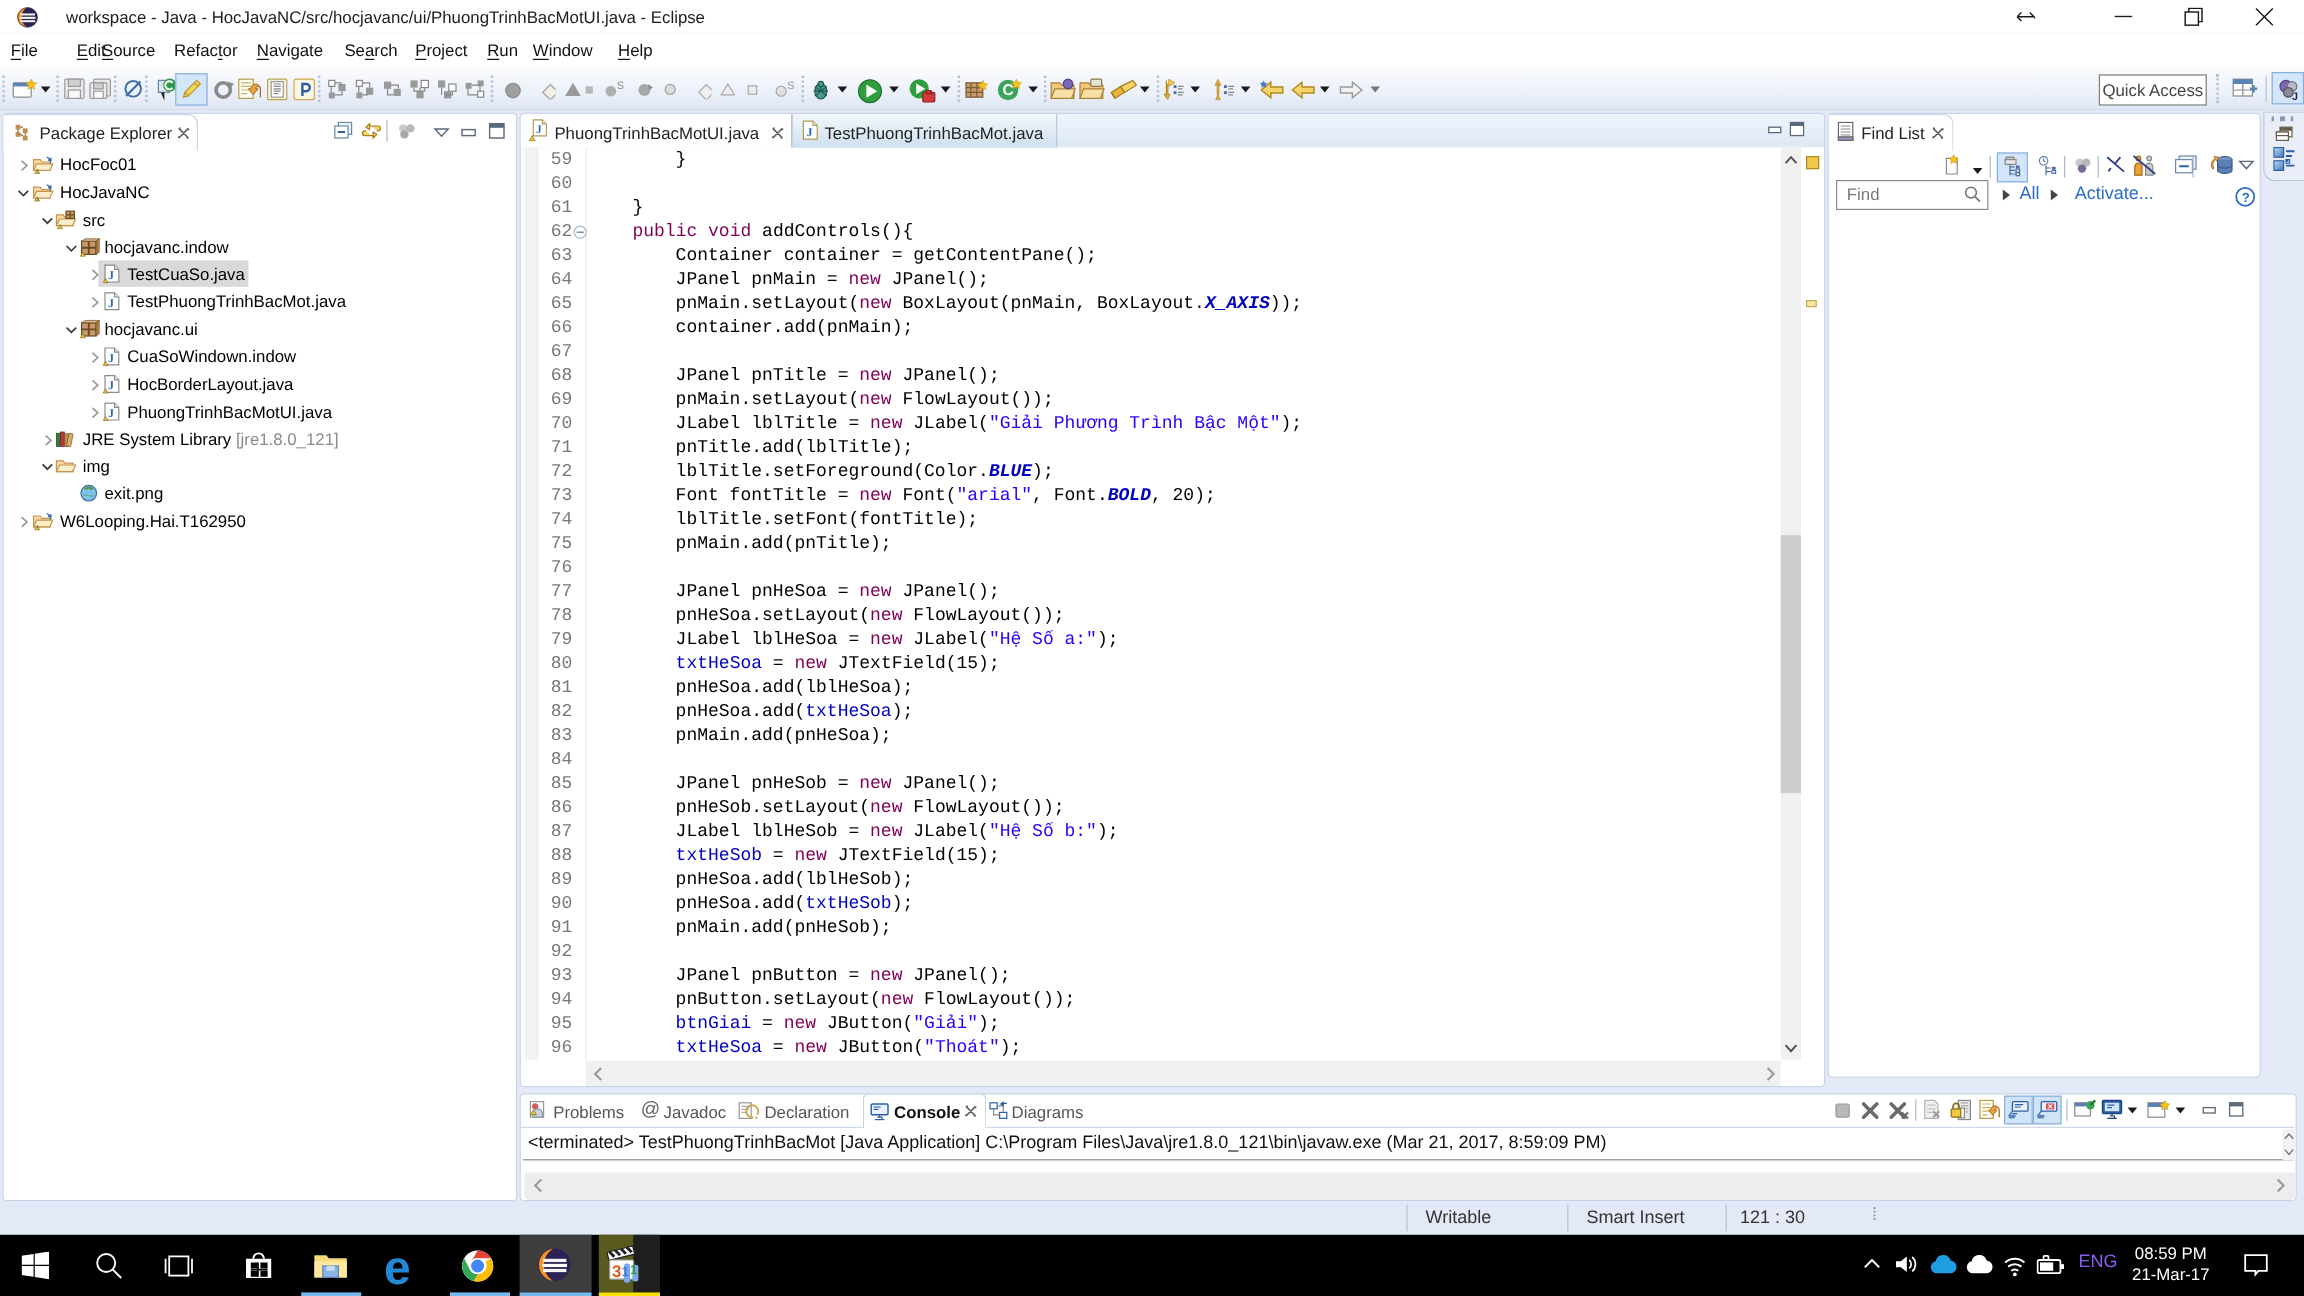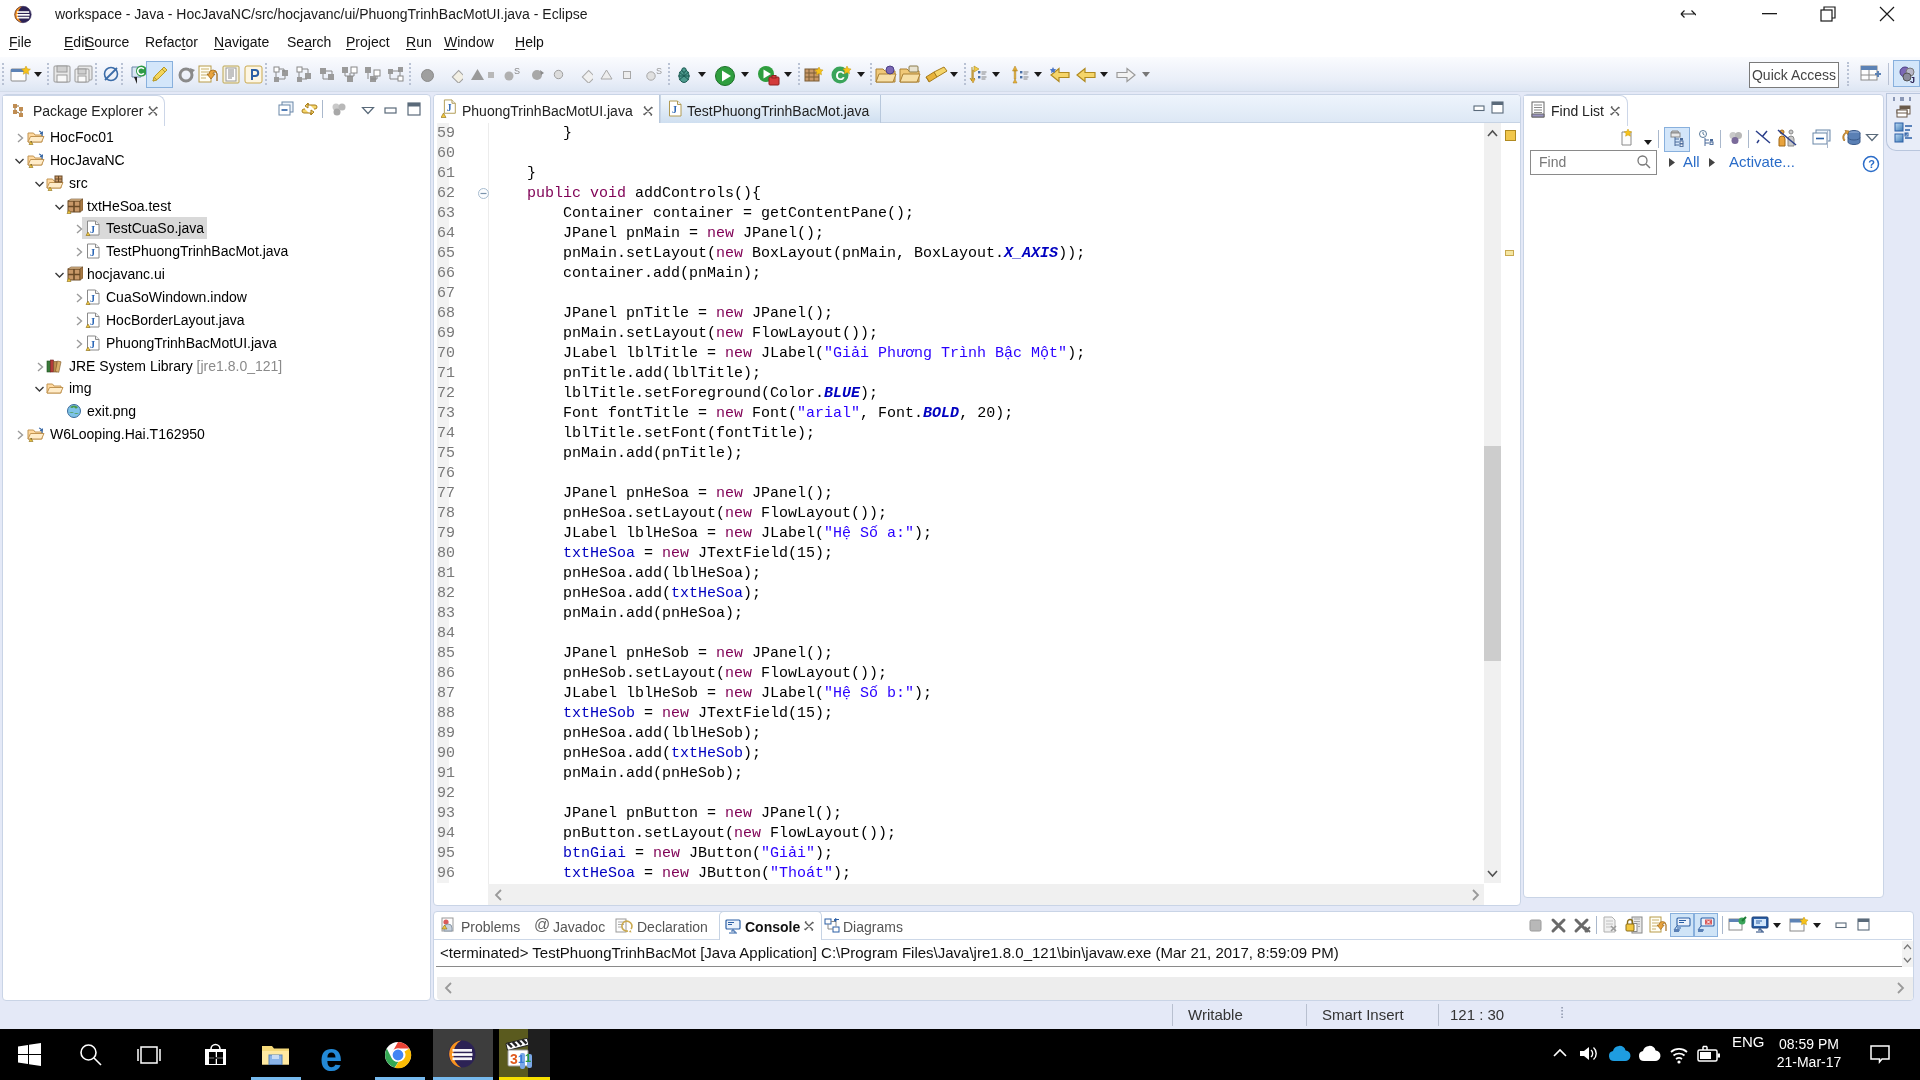--- a/index.html
+++ b/index.html
@@ -31,21 +31,21 @@
 #cons { left:433px; top:911px; width:1481px; height:90px; }
 
 #strip { left:1886px; top:93px; width:34px; height:58px; background:#e8edf8; border:1px solid #b9c6dd; border-radius:0 0 0 10px; border-right:none; }
 
 .vtab { position:absolute; font-size:14px; color:#222; }
 
 .trow { position:absolute; left:0; height:23px; font-size:14px; color:#000; white-space:nowrap; }
 .trow .lbl { line-height:22px; top:0; }
 
 #gutter { left:437px; top:123px; width:12px; height:760px; background:#f2f2f2; }
-#lnums { left:437px; top:124px; width:40px; font:15px/20px "Liberation Mono", monospace; color:#787878; text-align:left; white-space:pre; }
+#lnums { left:437px; top:124px; width:40px; font:15px/20px "Liberation Mono", monospace; color:#787878; text-align:right; white-space:pre; }
 #code { left:491px; top:124px; font:15px/20px "Liberation Mono", monospace; color:#000; white-space:pre; }
 #code .k { color:#7f0055; font-weight:normal; }
 #code .s { color:#2a00ff; }
 #code .f { color:#0000c0; }
 #code .c { color:#0000c0; font-weight:bold; font-style:italic; }
 
 .sbtrack { position:absolute; background:#f0f0f0; }
 .sbthumb { position:absolute; background:#cdcdcd; }
 
 #status { left:0; top:1001px; width:1920px; height:28px; background:#e4e9f7; font-size:15px; color:#333; }
@@ -438,21 +438,21 @@
       </svg>
       <span class="lbl abs" style="left:69px">src</span>
     </div>
   <div class="trow" style="top:194.5px">
       <svg class="abs" style="left:51px;top:4px" width="17" height="17">
         <use href="#arrD"></use>
       </svg>
       <svg class="abs" style="left:66px;top:3px" width="17" height="17">
         <use href="#pkgico"></use>
       </svg>
-      <span class="lbl abs" style="left:87px">txtHeSoa.test</span>
+      <span class="lbl abs" style="left:87px">hocjavanc.indow</span>
     </div>
   <div class="trow" style="top:217.4px">
       <div class="abs" style="left:82px; top:0px; width:125px; height:22px; background:#d9d9d9"></div>
       <svg class="abs" style="left:71px;top:4px" width="16" height="16">
         <use href="#arrR"></use>
       </svg>
       <svg class="abs" style="left:85px;top:3px" width="16" height="17">
         <use href="#jfilew"></use>
       </svg>
       <span class="lbl abs" style="left:106px">TestCuaSo.java</span>
@@ -986,18 +986,18 @@
   <svg class="abs" style="left:1668px; top:14px" width="22" height="22" viewBox="0 0 22 22">
       <path d="M3 9 a12 12 0 0 1 16 0 M5.5 12.5 a8.5 8.5 0 0 1 11 0 M8 16 a5 5 0 0 1 6 0" fill="none" stroke="#fff" stroke-width="1.7"></path>
       <circle cx="11" cy="19" r="1.6" fill="#fff"></circle>
     </svg>
   <svg class="abs" style="left:1697px; top:15px" width="25" height="20" viewBox="0 0 25 20">
       <rect x="1" y="6" width="19" height="11" rx="1.5" fill="none" stroke="#fff" stroke-width="1.5"></rect>
       <rect x="20.5" y="9.5" width="2.5" height="4" fill="#fff"></rect>
       <rect x="3" y="8" width="11" height="7" fill="#fff"></rect>
       <path d="M6 6 V2.5 M6 2.5 h4 M10 2.5 l0 3.5" stroke="#fff" stroke-width="1.5" fill="none"></path>
     </svg>
-  <div class="abs" style="left:1732px; top:4px; color:#ffffff; font-size:15px">ENG</div>
+  <div class="abs" style="left:1732px; top:14px; color:#8b5cf6; font-size:15px">ENG</div>
   <div class="abs" style="left:1773px; top:6px; width:72px; color:#fff; font-size:14px; text-align:center; line-height:18px">08:59 PM<br>21-Mar-17</div>
   <svg class="abs" style="left:1869px; top:14px" width="22" height="22" viewBox="0 0 22 22">
       <path d="M2 3 h18 v13 h-7 l-2.5 3 v-3 H2z" fill="none" stroke="#fff" stroke-width="1.5"></path>
     </svg>
 </div>
 
 </body></html>

